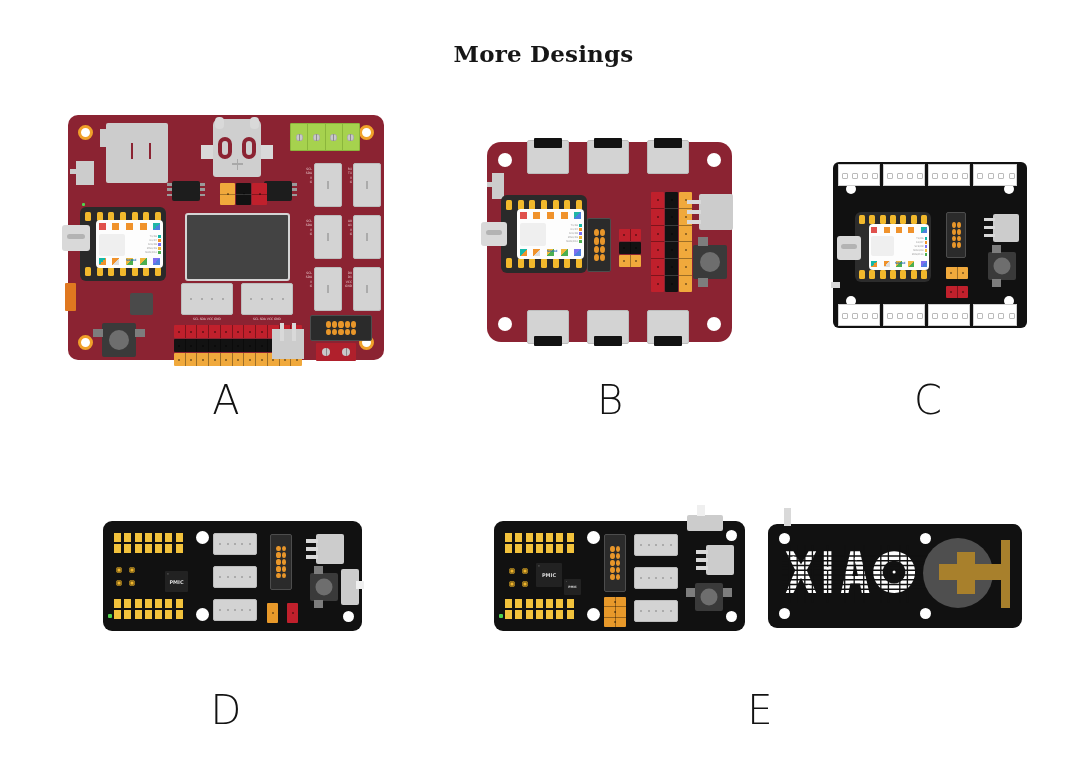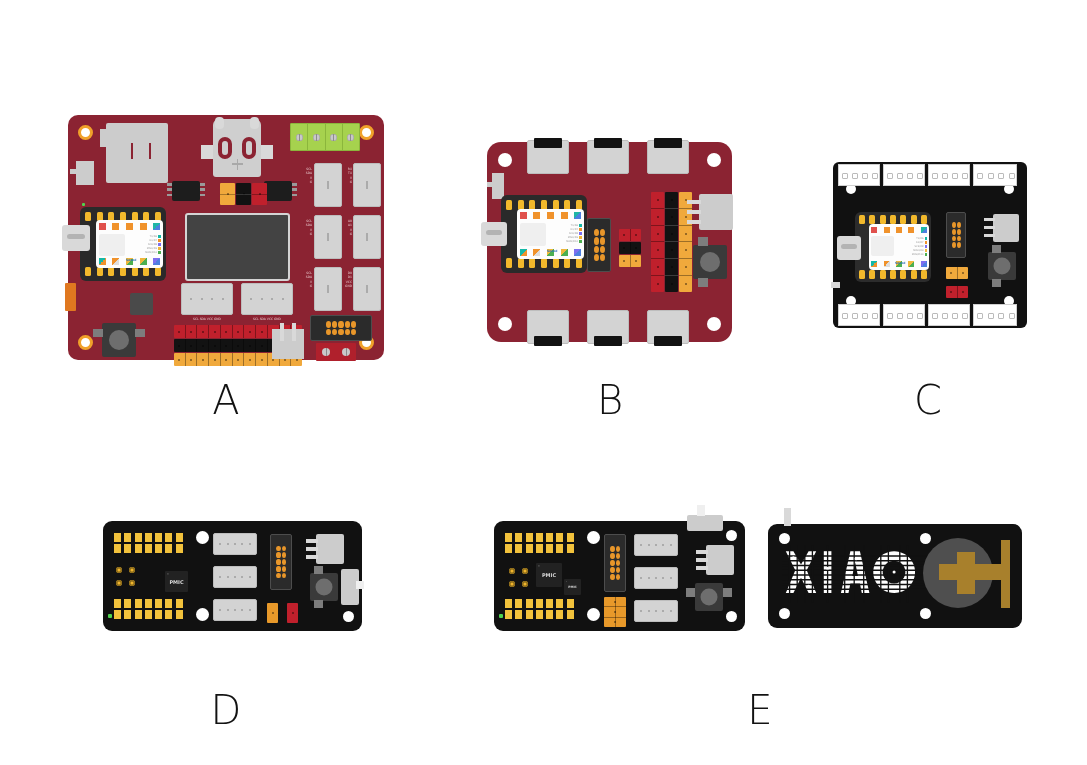--- a/index.html
+++ b/index.html
@@ -168,20 +168,21 @@
     margin:-1.5px 0 0 -1.5px;background:#f0c04a;border-radius:1px;}
   .xiao-logo { position:absolute; }
   .ant { position:absolute; }
   .orange-tab { position:absolute; background:#e07820; border-radius:1px; }
 </style>
 </head>
 <body>
 
 <div id="stage">
 
+  <div class="page-title">More Desings</div>
 
   <div class="board" style="left:68px; top:115px; width:316px; height:245px;">
     <div class="pcb red"></div>
 
     <div class="mhole" style="left:10px;  top:10px;  width:15px; height:15px;"></div>
     <div class="mhole" style="right:10px; top:10px;  width:15px; height:15px;"></div>
     <div class="mhole" style="left:10px;  bottom:10px;width:15px; height:15px;"></div>
     <div class="mhole" style="right:10px; bottom:10px;width:15px;height:15px;"></div>
 
     <div class="silver r2" style="left:38px; top:8px; width:62px; height:60px;"></div>

